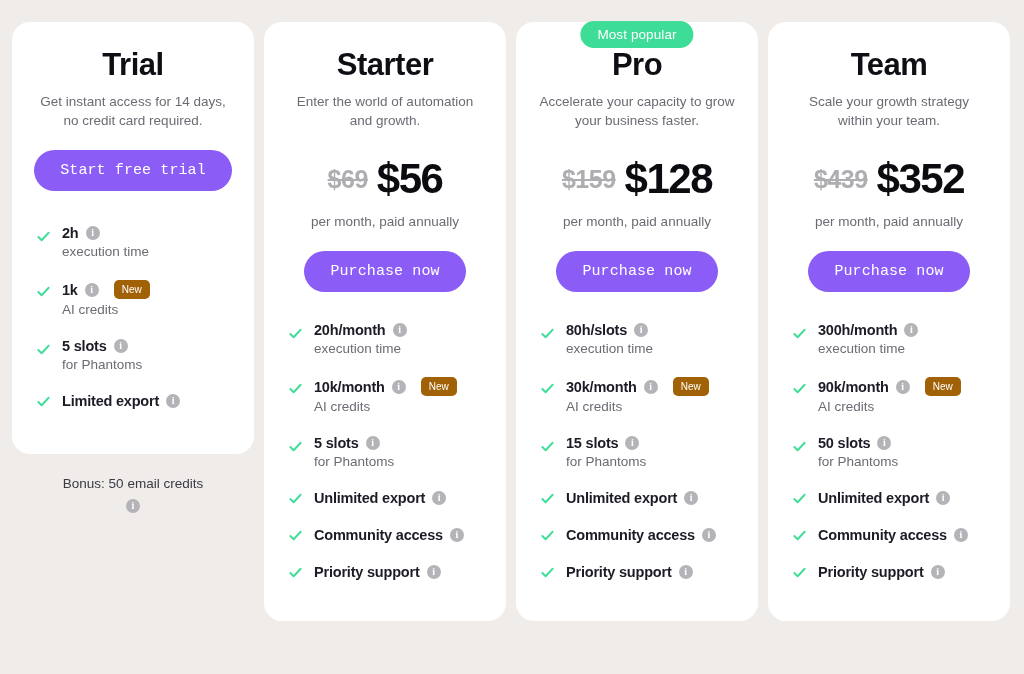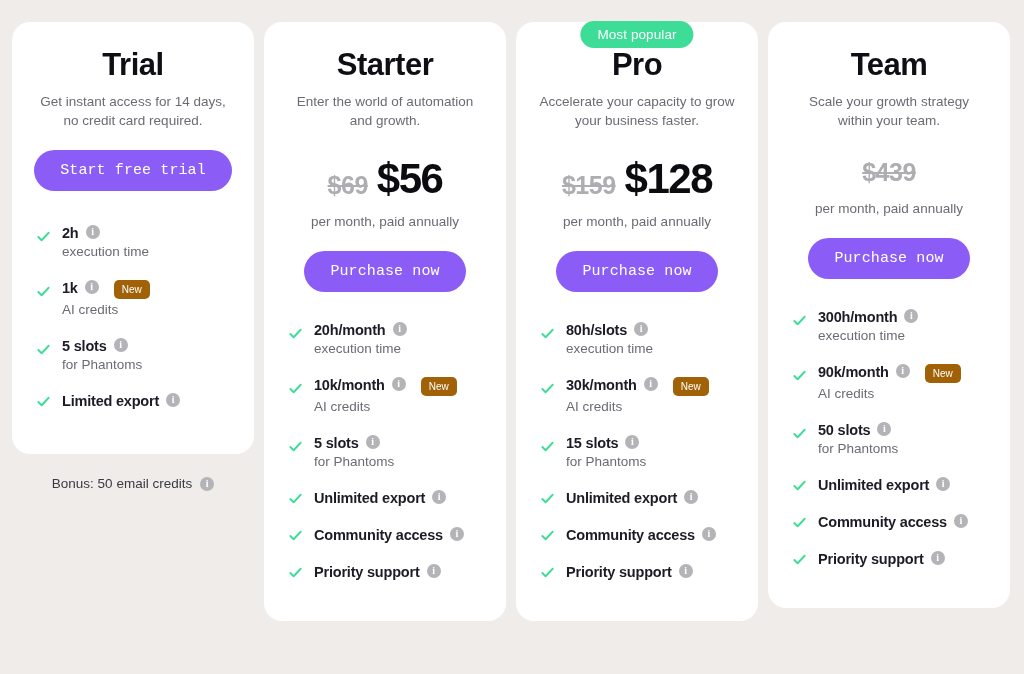--- a/index.html
+++ b/index.html
@@ -67,21 +67,21 @@
     text-align: center;
     font-size: 13.5px;
     color: #6b6b74;
     line-height: 1.42;
     margin-top: 10px;
     padding: 0 4px;
   }
 
   .price-row {
     display: flex;
-    align-items: flex-end;
+    align-items: center;
     justify-content: center;
     gap: 9px;
     margin-top: 28px;
   }
 
   .price-old {
     font-size: 25px;
     font-weight: bold;
     color: #aeaeb2;
     text-decoration: line-through;
@@ -143,21 +143,21 @@
     height: 15px;
     margin-top: 4px;
   }
 
   .feature.single-line .check { margin-top: 0; }
 
   .feature-body { min-width: 0; }
 
   .feature-main {
     display: flex;
-    align-items: flex-start;
+    align-items: center;
     gap: 7px;
     flex-wrap: nowrap;
   }
 
   .feature-title {
     font-size: 14.5px;
     font-weight: bold;
     color: #1c1c26;
     white-space: nowrap;
     letter-spacing: -0.2px;
@@ -190,26 +190,27 @@
     font-size: 10px;
     padding: 4px 8px;
     border-radius: 5px;
     margin-left: 8px;
     white-space: nowrap;
     cursor: pointer;
   }
 
   .bonus-row {
     display: flex;
-    align-items: flex-end;
+    align-items: center;
     justify-content: center;
     gap: 8px;
     margin-top: 22px;
     font-size: 13.5px;
     color: #3a3a44;
+    flex-direction: column;
   }
 </style>
 </head>
 <body>
 
 <div class="pricing-grid" id="grid">
     <div class="plan-col">
       <div class="card trial-card">
         <div class="plan-name">Trial</div>
         <div class="plan-desc">Get instant access for 14 days, no credit card required.</div>
@@ -438,20 +439,21 @@
           </li>
         </ul>
       </div>
     </div>
     <div class="plan-col">
       <div class="card">
         <div class="plan-name">Team</div>
         <div class="plan-desc">Scale your growth strategy within your team.</div>
         <div class="price-row">
           <span class="price-old">$439</span>
+          <span class="price-new">$352</span>
         </div>
         <div class="price-note">per month, paid annually</div>
         <button class="cta">Purchase now</button>
         <ul class="features">
           <li class="feature">
             <span class="check"><svg viewBox="0 0 16 16" width="15" height="15" fill="none" stroke="#3ddc97" stroke-width="2" stroke-linecap="round" stroke-linejoin="round">
                 <path d="M2.5 8.5 L6 12 L13.5 4"></path>
               </svg></span>
             <div class="feature-body">
               <div class="feature-main">

